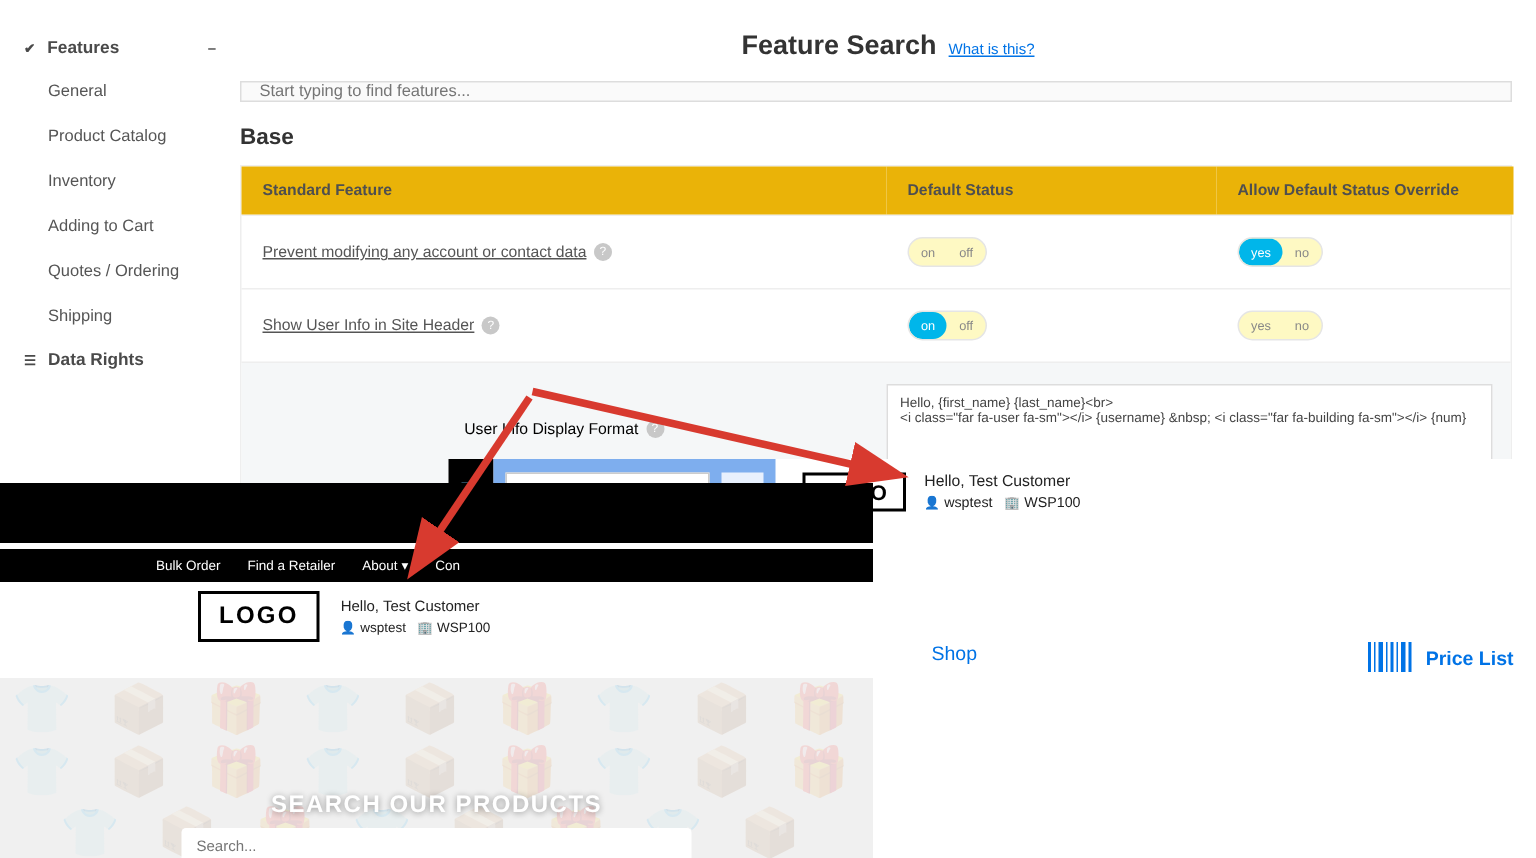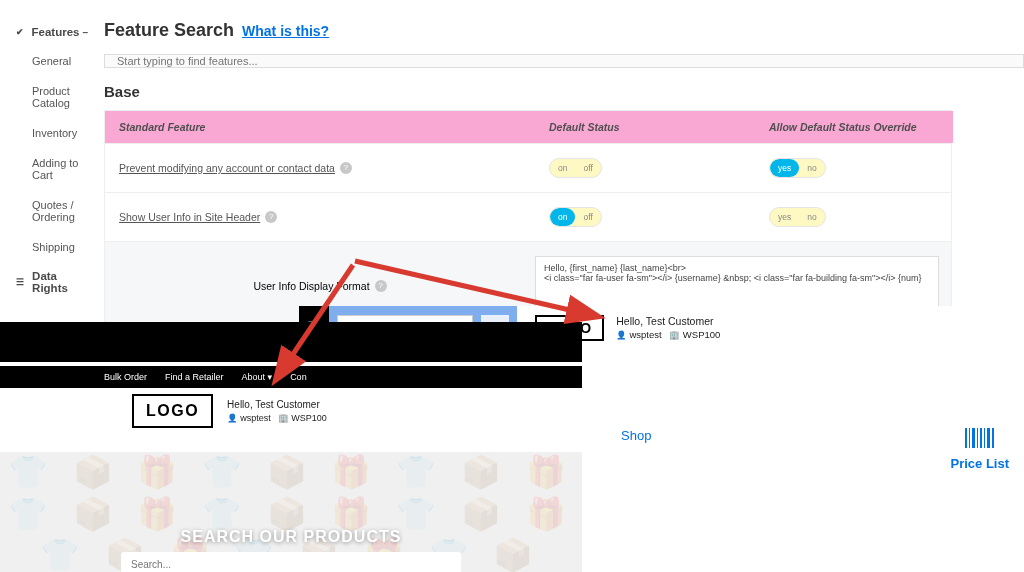--- a/index.html
+++ b/index.html
@@ -7,28 +7,28 @@
 
 
 .admin { position: absolute; top: 0; left: 0; width: 1024px; display: flex; }
 .sidebar { width: 160px; padding: 18px 0 0 0; }
 .sidebar-heading { display: flex; align-items: center; padding: 8px 16px; font-size: 11.5px; font-weight: 600; color: #4a4a4a; }
 .sidebar-heading .chev { margin-left: auto; font-size: 10px; color: #555; }
 .sidebar-heading .dot { margin-right: 8px; font-size: 9px; }
 .sidebar-item { padding: 9px 24px 9px 32px; font-size: 11px; color: #555; cursor: pointer; }
 .sidebar-item.active { color: #00a8e6; background: #eaf7fc; }
 .main { flex: 1; padding-top: 20px; }
-.page-title-row { display: flex; align-items: baseline; gap: 8px; margin-bottom: 10px; }
+.page-title-row { display: flex; align-items: baseline; gap: 8px; margin-bottom: 10px; justify-content: center; }
 .page-title { font-size: 18px; font-weight: 700; color: #333; }
-.what-link { font-size: 14px; color: #0073e6; text-decoration: underline; font-weight: bold; }
-.search-input { width: 920px; border: 1px solid #ddd; padding: 0 12px; font-size: 11px; color: #888; background: #fafafa; }
+.what-link { font-size: 10px; color: #0073e6; text-decoration: underline; }
+.search-input { width: 848px; border: 1px solid #ddd; padding: 0 12px; font-size: 11px; color: #888; background: #fafafa; }
 .section-title { font-size: 15px; font-weight: 700; color: #333; margin: 14px 0 10px 0; }
 .table { width: 848px; border: 1px solid #eee; background: #fff; }
 .trow { display: grid; grid-template-columns: 430px 220px 198px; border-bottom: 1px solid #eee; }
-.trow.head .tcell { background: #f9a8d4; font-weight: 600; color: #4f4f4f; font-size: 10.5px; padding: 10px 14px; font-style: italic; }
+.trow.head .tcell { background: #eab308; font-weight: 600; color: #4f4f4f; font-size: 10.5px; padding: 10px 14px; }
 .tcell { padding: 14px; font-size: 10.5px; display: flex; align-items: center; }
 .feat-link { color: #555; text-decoration: underline; }
 .help { display: inline-block; width: 12px; height: 12px; border-radius: 50%; background: #c8c8c8; color: #fff; font-size: 8px; line-height: 12px; text-align: center; margin-left: 5px; }
 .toggle { display: inline-flex; border-radius: 12px; overflow: hidden; border: 1px solid #e5e5e5; background: #fef9c3; }
 .toggle span { font-size: 8.5px; padding: 4px 8px; color: #888; }
 .toggle span.on-active { background: #00b6ea; color: #fff; border-radius: 10px; }
 .toggle span.yes-active { background: #00b6ea; color: #fff; border-radius: 10px; }
 .format-row { background: #f5f7f8; }
 .format-row .tcell:first-child { justify-content: center; height: 88px; }
 .format-textarea { width: 100%; height: 60px; border: 1px solid #ddd; padding: 6px 8px; font-size: 9px; color: #444; resize: none; font-family: inherit; }
@@ -177,21 +177,21 @@
         <span class="person-icon"></span>
         <span>wsptest</span>
         &nbsp;
         <span class="building-icon"></span>
         <span>WSP100</span>
       </div>
     </div>
   </div>
   <div class="shop-row">
     <a class="shop-link">Shop</a>
-    <div style="margin-left:auto; display:flex; align-items:center; gap:8px;flex-direction:column;">
+    <div style="margin-left:auto; display:flex; align-items:center; gap:8px;">
       <span class="barcode">
         <svg width="30" height="20">
             <g fill="#0073e6">
               <rect x="0" y="0" width="2" height="20"></rect>
               <rect x="4" y="0" width="1" height="20"></rect>
               <rect x="7" y="0" width="3" height="20"></rect>
               <rect x="12" y="0" width="1" height="20"></rect>
               <rect x="15" y="0" width="2" height="20"></rect>
               <rect x="19" y="0" width="1" height="20"></rect>
               <rect x="22" y="0" width="3" height="20"></rect>

